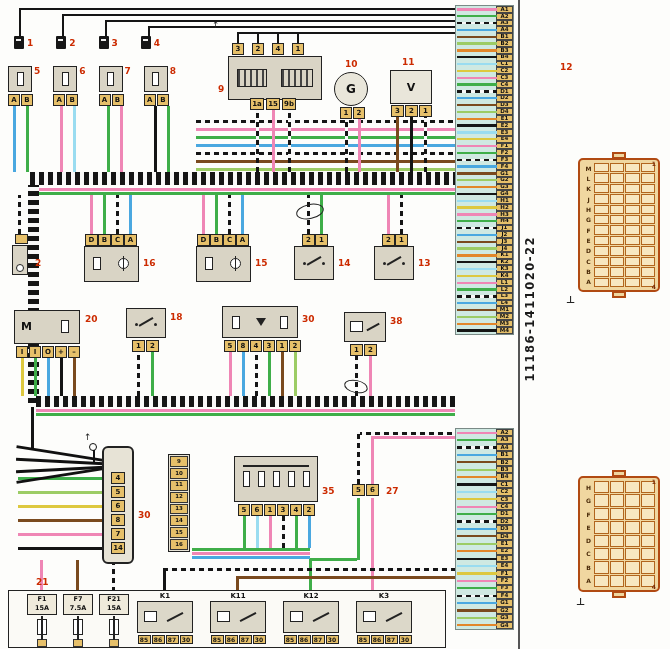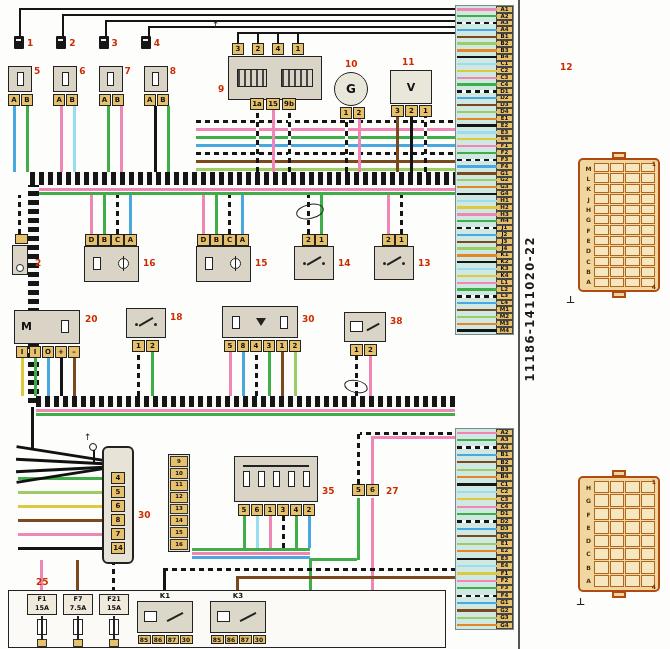--- a/index.html
+++ b/index.html
@@ -792,35 +792,61 @@
             <div class="rsw"></div>
           </div>
           <div class="relay-pins">
             <span class="pin pin-s">85</span>
             <span class="pin pin-s">86</span>
             <span class="pin pin-s">87</span>
             <span class="pin pin-s">30</span>
           </div>
         </div>
 
-
+        <div class="relay">
+          <div class="relay-name">K11</div>
+          <div class="relay-box">
+            <div class="rcoil"></div>
+            <div class="rsw"></div>
+          </div>
+          <div class="relay-pins">
+            <span class="pin pin-s">85</span>
+            <span class="pin pin-s">86</span>
+            <span class="pin pin-s">87</span>
+            <span class="pin pin-s">30</span>
+          </div>
+        </div>
+
+        <div class="relay">
+          <div class="relay-name">K12</div>
+          <div class="relay-box">
+            <div class="rcoil"></div>
+            <div class="rsw"></div>
+          </div>
+          <div class="relay-pins">
+            <span class="pin pin-s">85</span>
+            <span class="pin pin-s">86</span>
+            <span class="pin pin-s">87</span>
+            <span class="pin pin-s">30</span>
+          </div>
+        </div>
 
         <div class="relay">
           <div class="relay-name">K3</div>
           <div class="relay-box">
             <div class="rcoil"></div>
             <div class="rsw"></div>
           </div>
           <div class="relay-pins">
             <span class="pin pin-s">85</span>
             <span class="pin pin-s">86</span>
             <span class="pin pin-s">87</span>
             <span class="pin pin-s">30</span>
           </div>
         </div>
       </div>
   </div>
-  <span class="num abs" style="left:36px;top:577px">25</span>
+  <span class="num abs" style="left:36px;top:577px">21</span>
 
   <span class="arrow" style="left:212px;top:20px">↑</span>
   <span class="arrow" style="left:84px;top:432px">↑</span>
 
 </div>
 
 </body></html>

